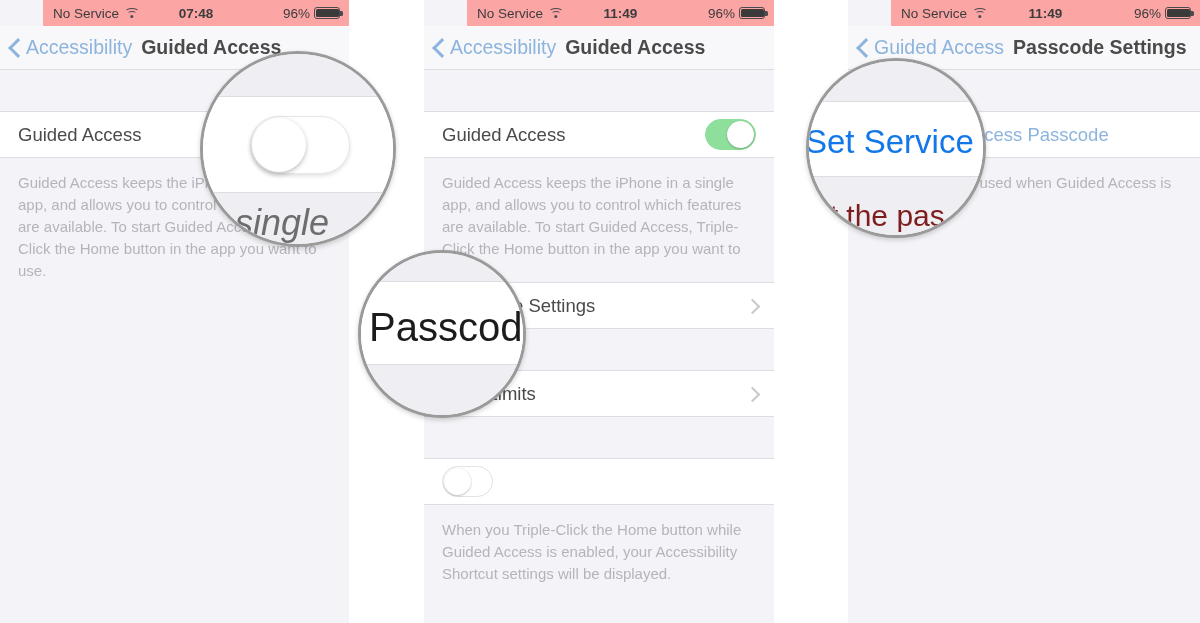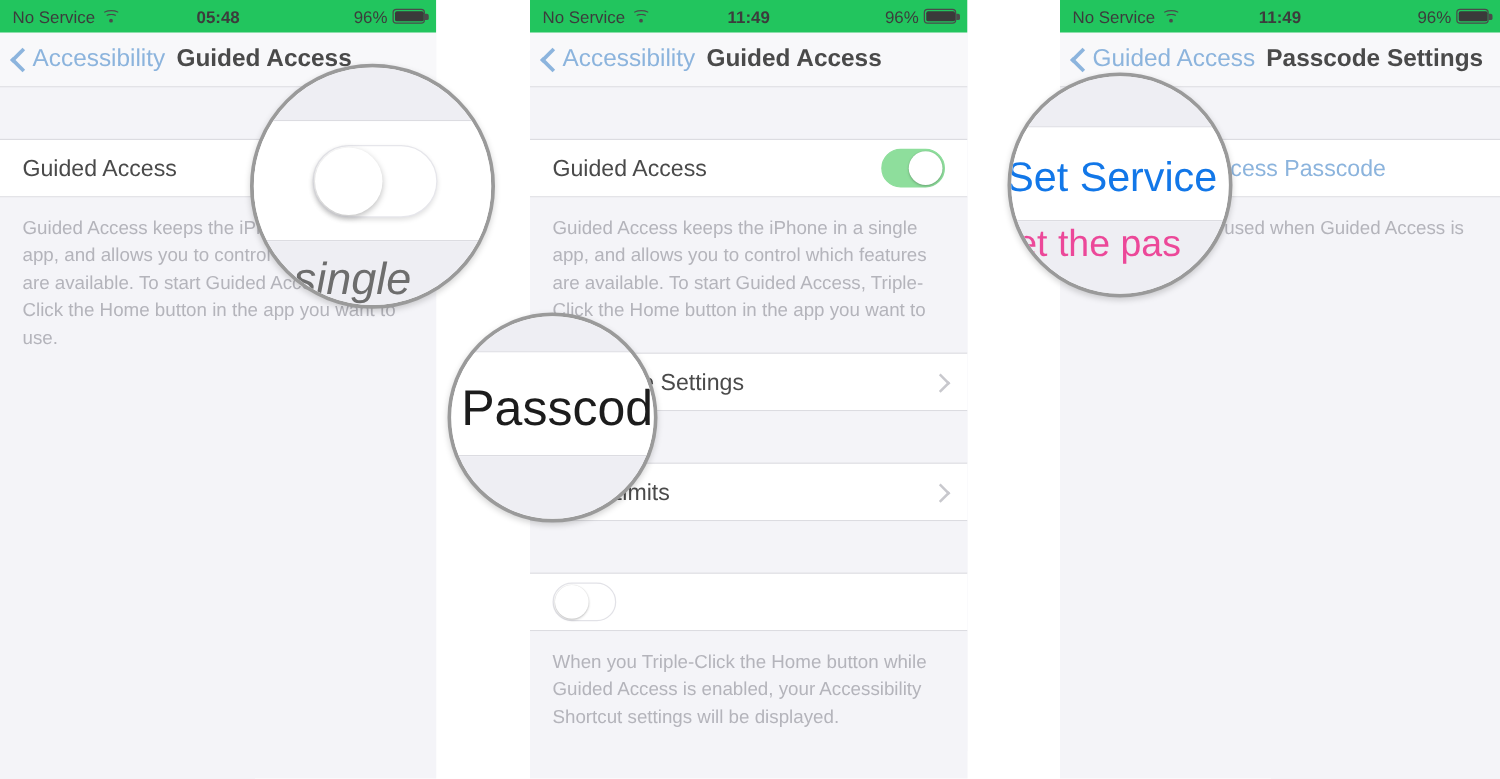--- a/index.html
+++ b/index.html
@@ -18,23 +18,23 @@
     background:#f4f4f8;
     overflow:hidden;
   }
   #panel-1{left:0;width:349px;}
   #panel-2{left:424px;width:350px;}
   #panel-3{left:848px;width:352px;}
 
   
   .status-bar{
     position:relative;height:26px;
-    background:#22c55e;
+    background:#fca5a5;
     display:flex;align-items:center;
-    font-size:13.5px;color:#3c3c3c;
+    font-size:13.5px;color:#3c3c3c;margin-left:43px;
   }
   .status-left{position:absolute;left:10px;display:flex;align-items:center;gap:5px;}
   .status-center{position:absolute;left:0;right:0;text-align:center;font-weight:bold;font-size:13.5px;}
   .status-right{position:absolute;right:9px;display:flex;align-items:center;gap:4px;}
   .wifi-icon{display:inline-block;width:15px;height:11px;position:relative;}
   .wifi-icon i{position:absolute;display:block;border:1.6px solid #4a4a4a;border-bottom-color:transparent;border-left-color:transparent;border-right-color:transparent;border-radius:50% 50% 0 0;left:50%;transform:translateX(-50%);}
   .wifi-icon i.a{width:13px;height:6px;top:0px;}
   .wifi-icon i.b{width:8px;height:4px;top:3px;}
   .wifi-icon i.c{width:3.4px;height:3.4px;top:7px;border-radius:50%;background:#4a4a4a;border:none;}
   .batt{display:inline-block;width:26px;height:12px;border:1.4px solid #4a4a4a;border-radius:3px;position:relative;box-sizing:border-box;}
@@ -139,39 +139,39 @@
   #mag-2 .word{
     left:8px;top:52px;font-size:40px;color:#1c1c1c;
   }
 
   
   #mag-3{left:806px;top:58px;width:180px;height:180px;}
   #mag-3 .word{
     left:-4px;top:62px;font-size:33px;color:#1277e8;
   }
   #mag-3 .word2{
-    left:4px;top:118px;font-size:30px;color:#ec4899;
+    left:4px;top:138px;font-size:30px;color:#7f1d1d;
   }
 </style>
 </head>
 <body>
 
 <div class="stage">
 
   <div class="panel" id="panel-1">
     <div class="status-bar">
       <div class="status-left">
         <span>No Service</span>
         <span class="wifi-icon">
             <i class="a"></i>
             <i class="b"></i>
             <i class="c"></i>
           </span>
       </div>
-      <div class="status-center">05:48</div>
+      <div class="status-center">07:48</div>
       <div class="status-right">
         <span>96%</span>
         <span class="batt">
             <span></span>
           </span>
       </div>
     </div>
     <div class="nav-bar">
       <span class="back-chevron"></span>
       <span class="back-label">Accessibility</span>

